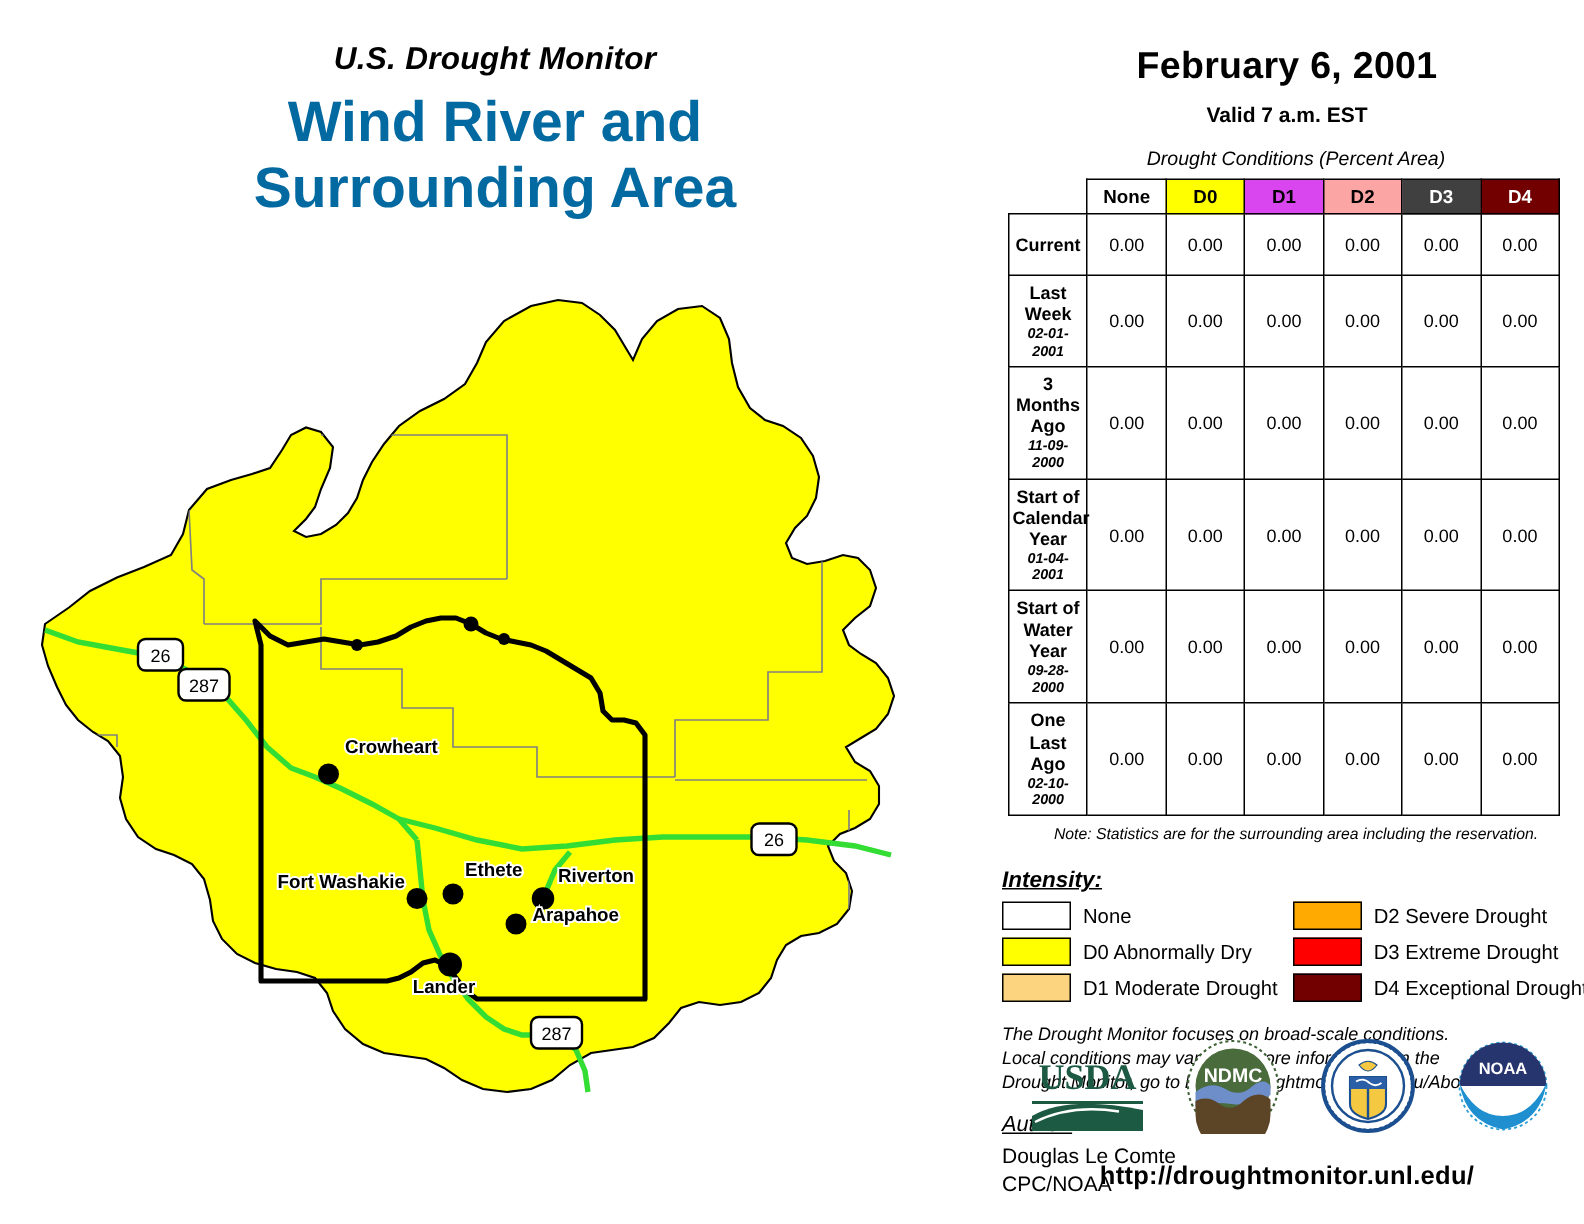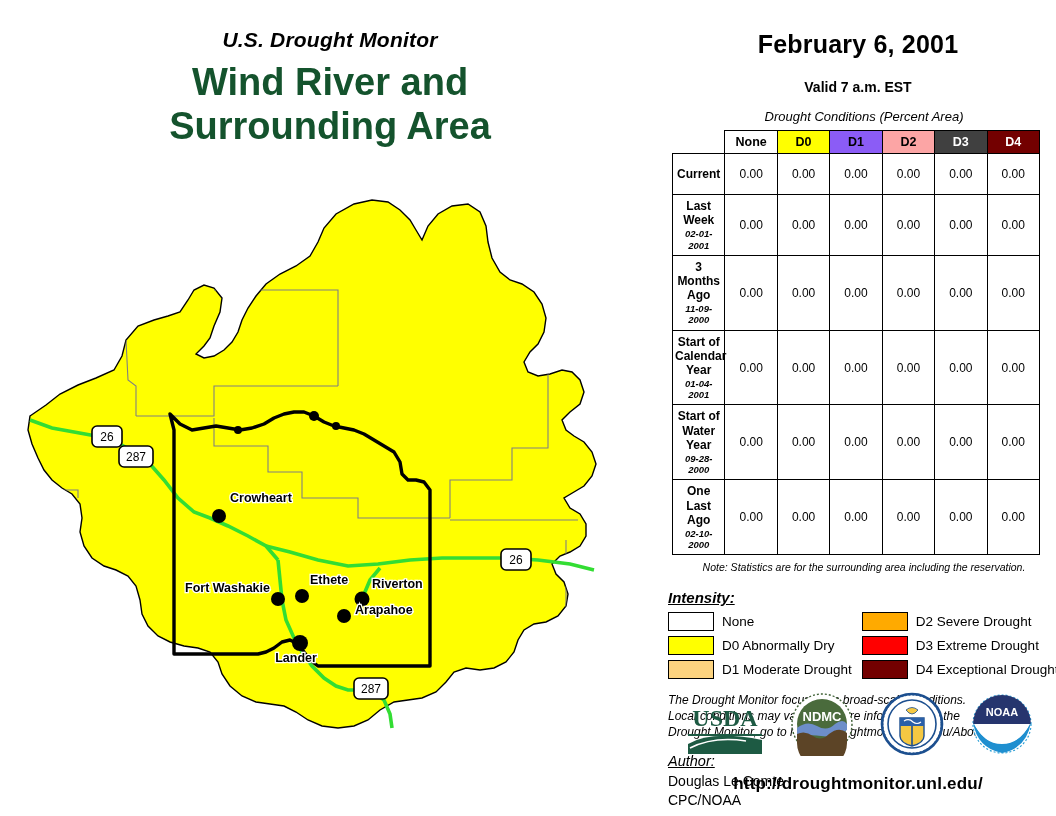--- a/index.html
+++ b/index.html
@@ -26,21 +26,21 @@
   #subtitle-small {
     font-size: 21px;
     font-weight: bold;
     font-style: italic;
     color: #000;
     letter-spacing: 0.2px;
   }
   #main-title {
     font-size: 38px;
     font-weight: bold;
-    color: #14532d;
+    color: #0369a1;
     line-height: 1.16;
     margin-top: 8px;
   }
 
   
   #map-wrap {
     position: absolute;
     left: 18px;
     top: 180px;
     width: 640px;
@@ -65,21 +65,21 @@
   }
   #date-released {
     font-size: 15px;
     font-weight: bold;
     font-style: italic;
     margin-top: 4px;
   }
   #date-valid {
     font-size: 14px;
     font-weight: bold;
-    margin-top: 20px;
+    margin-top: 9px;
   }
 
   #table-caption {
     text-align: center;
     font-size: 13px;
     font-style: italic;
     margin-top: 14px;
     margin-left: 12px;
   }
 
@@ -338,21 +338,21 @@
   </div>
 
   <div id="table-caption">Drought Conditions (Percent Area)</div>
 
   <table id="stats-table">
     <thead>
       <tr>
         <th class="corner"></th>
         <th style="background:#ffffff;color:#000000">None</th>
         <th style="background:#ffff00;color:#000000">D0</th>
-        <th style="background:#8b5cf6;color:#000000">D1</th>
+        <th style="background:#d946ef;color:#000000">D1</th>
         <th style="background:#fca5a5;color:#000000">D2</th>
         <th style="background:#404040;color:#ffffff">D3</th>
         <th style="background:#730000;color:#ffffff">D4</th>
       </tr>
     </thead>
     <tbody>
       <tr>
         <td class="rowlabel">
           <span>Current</span>
         </td>

